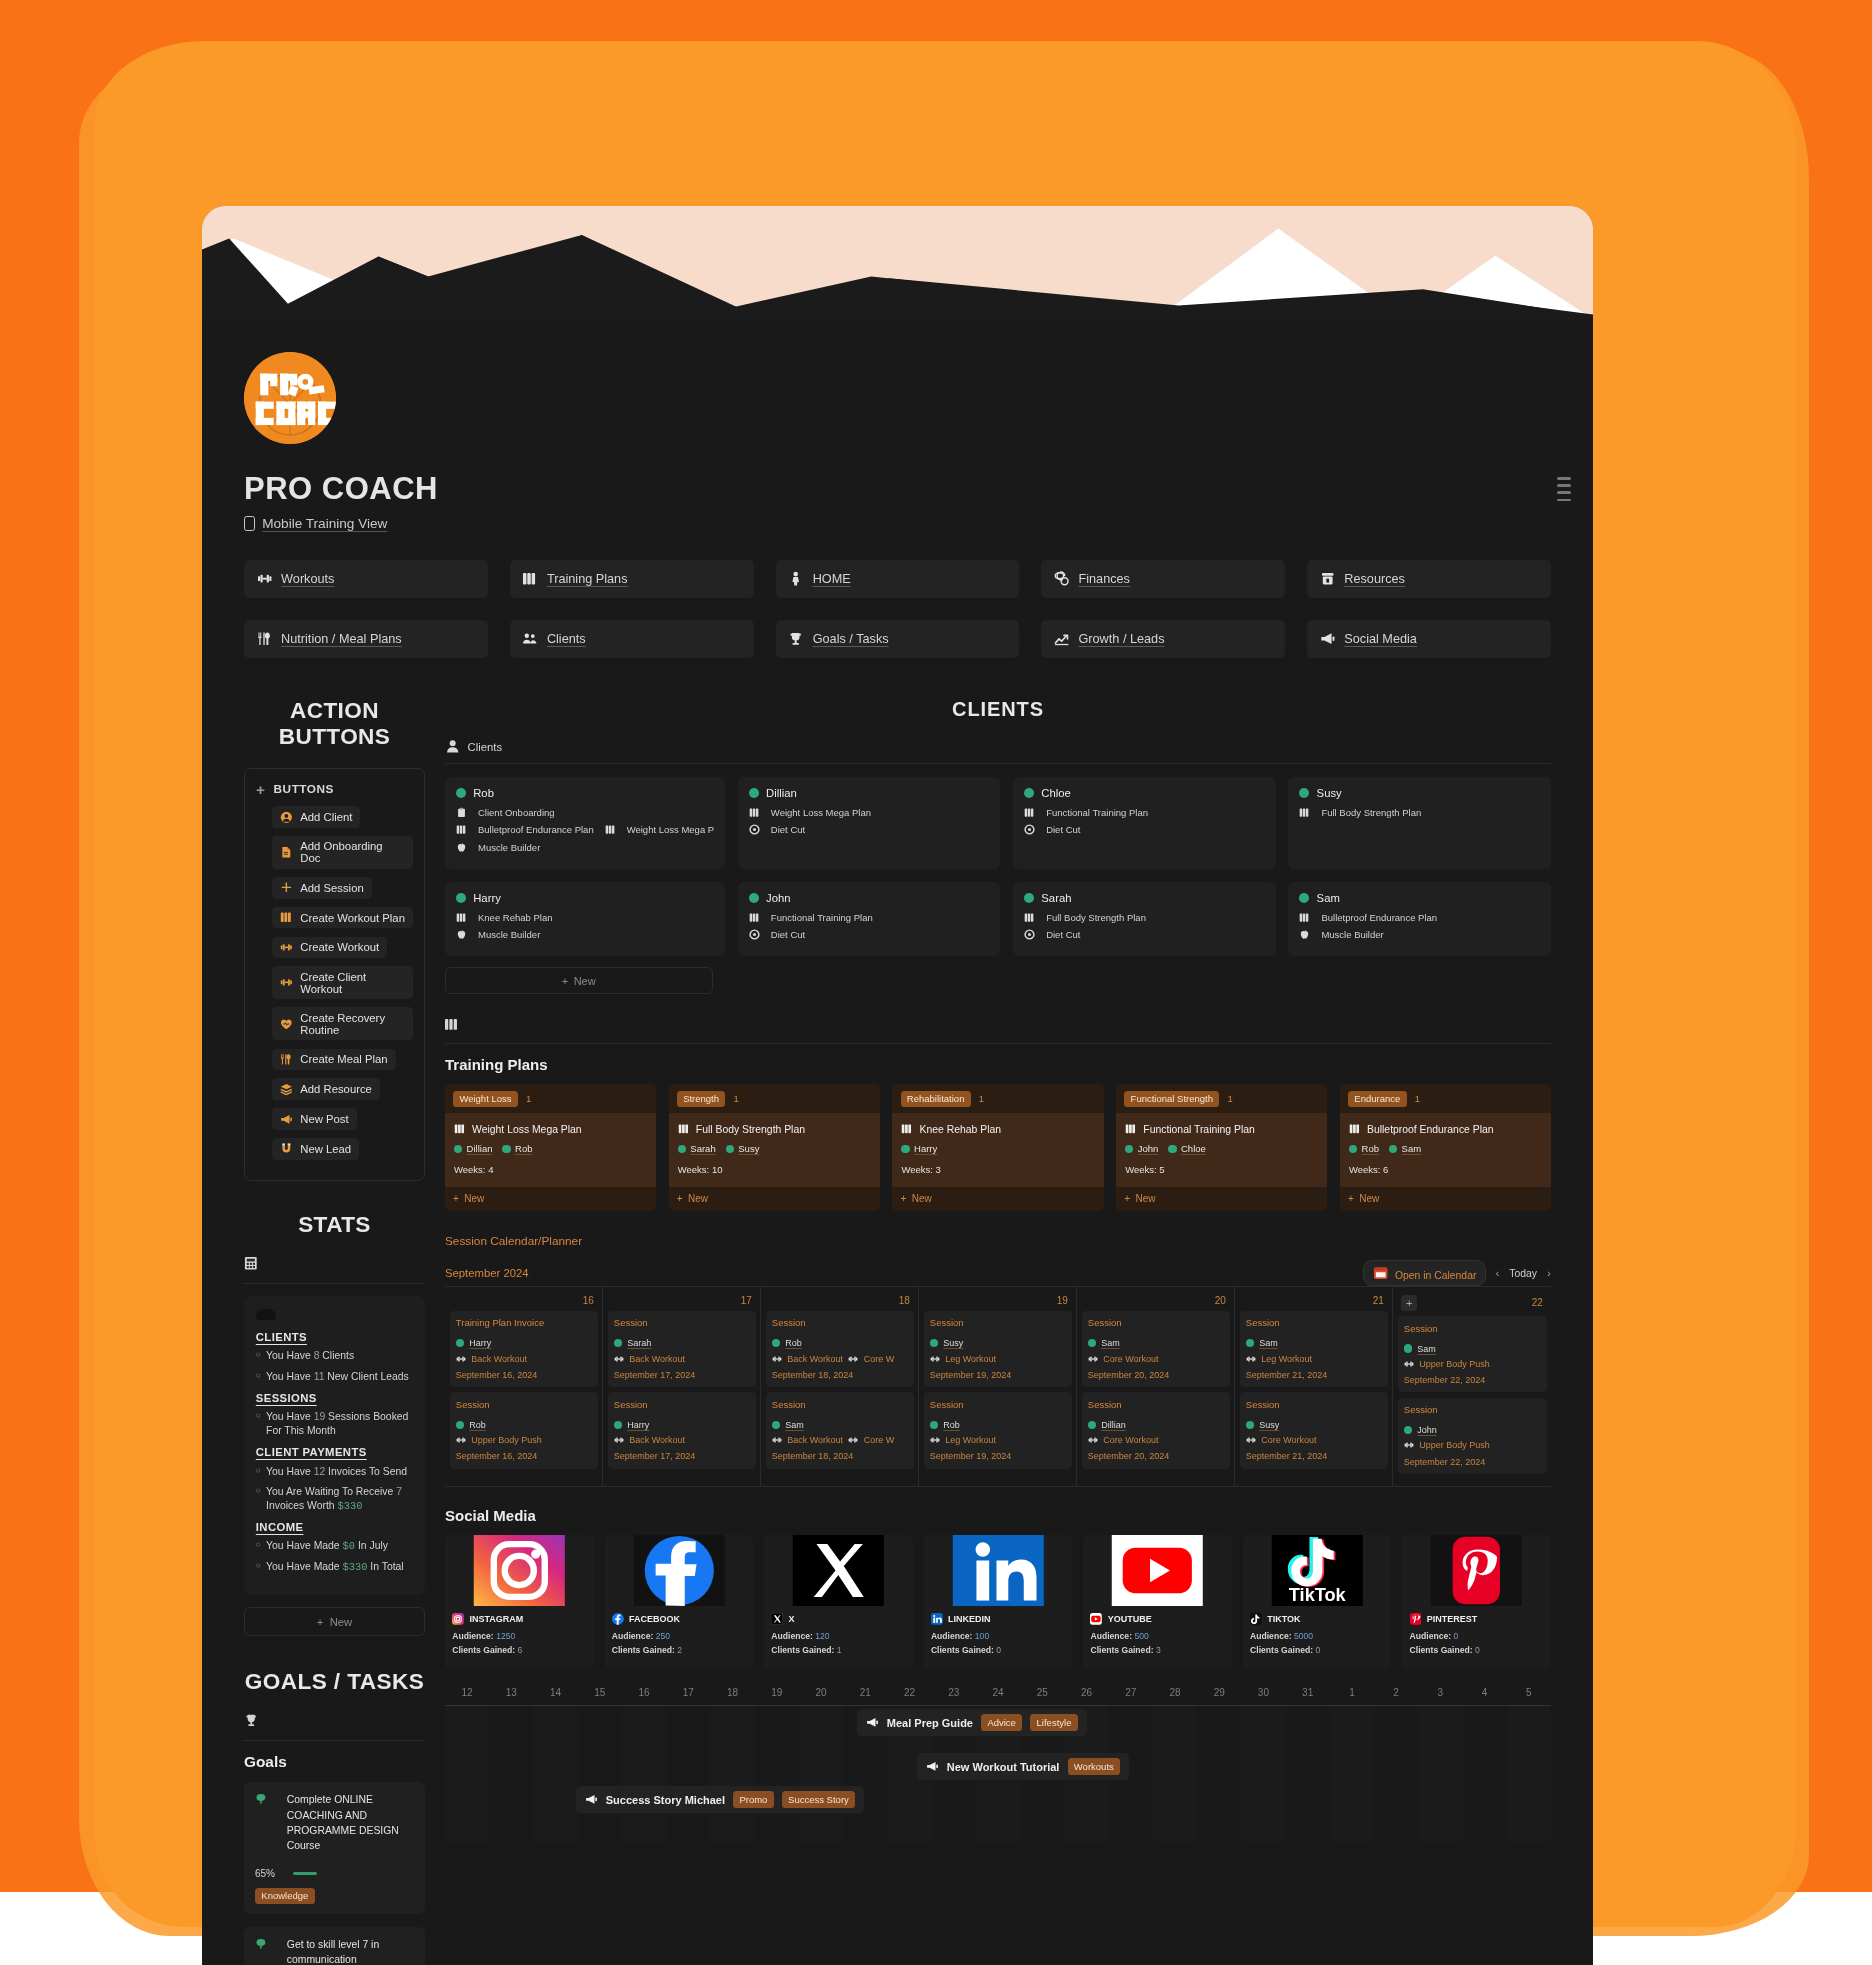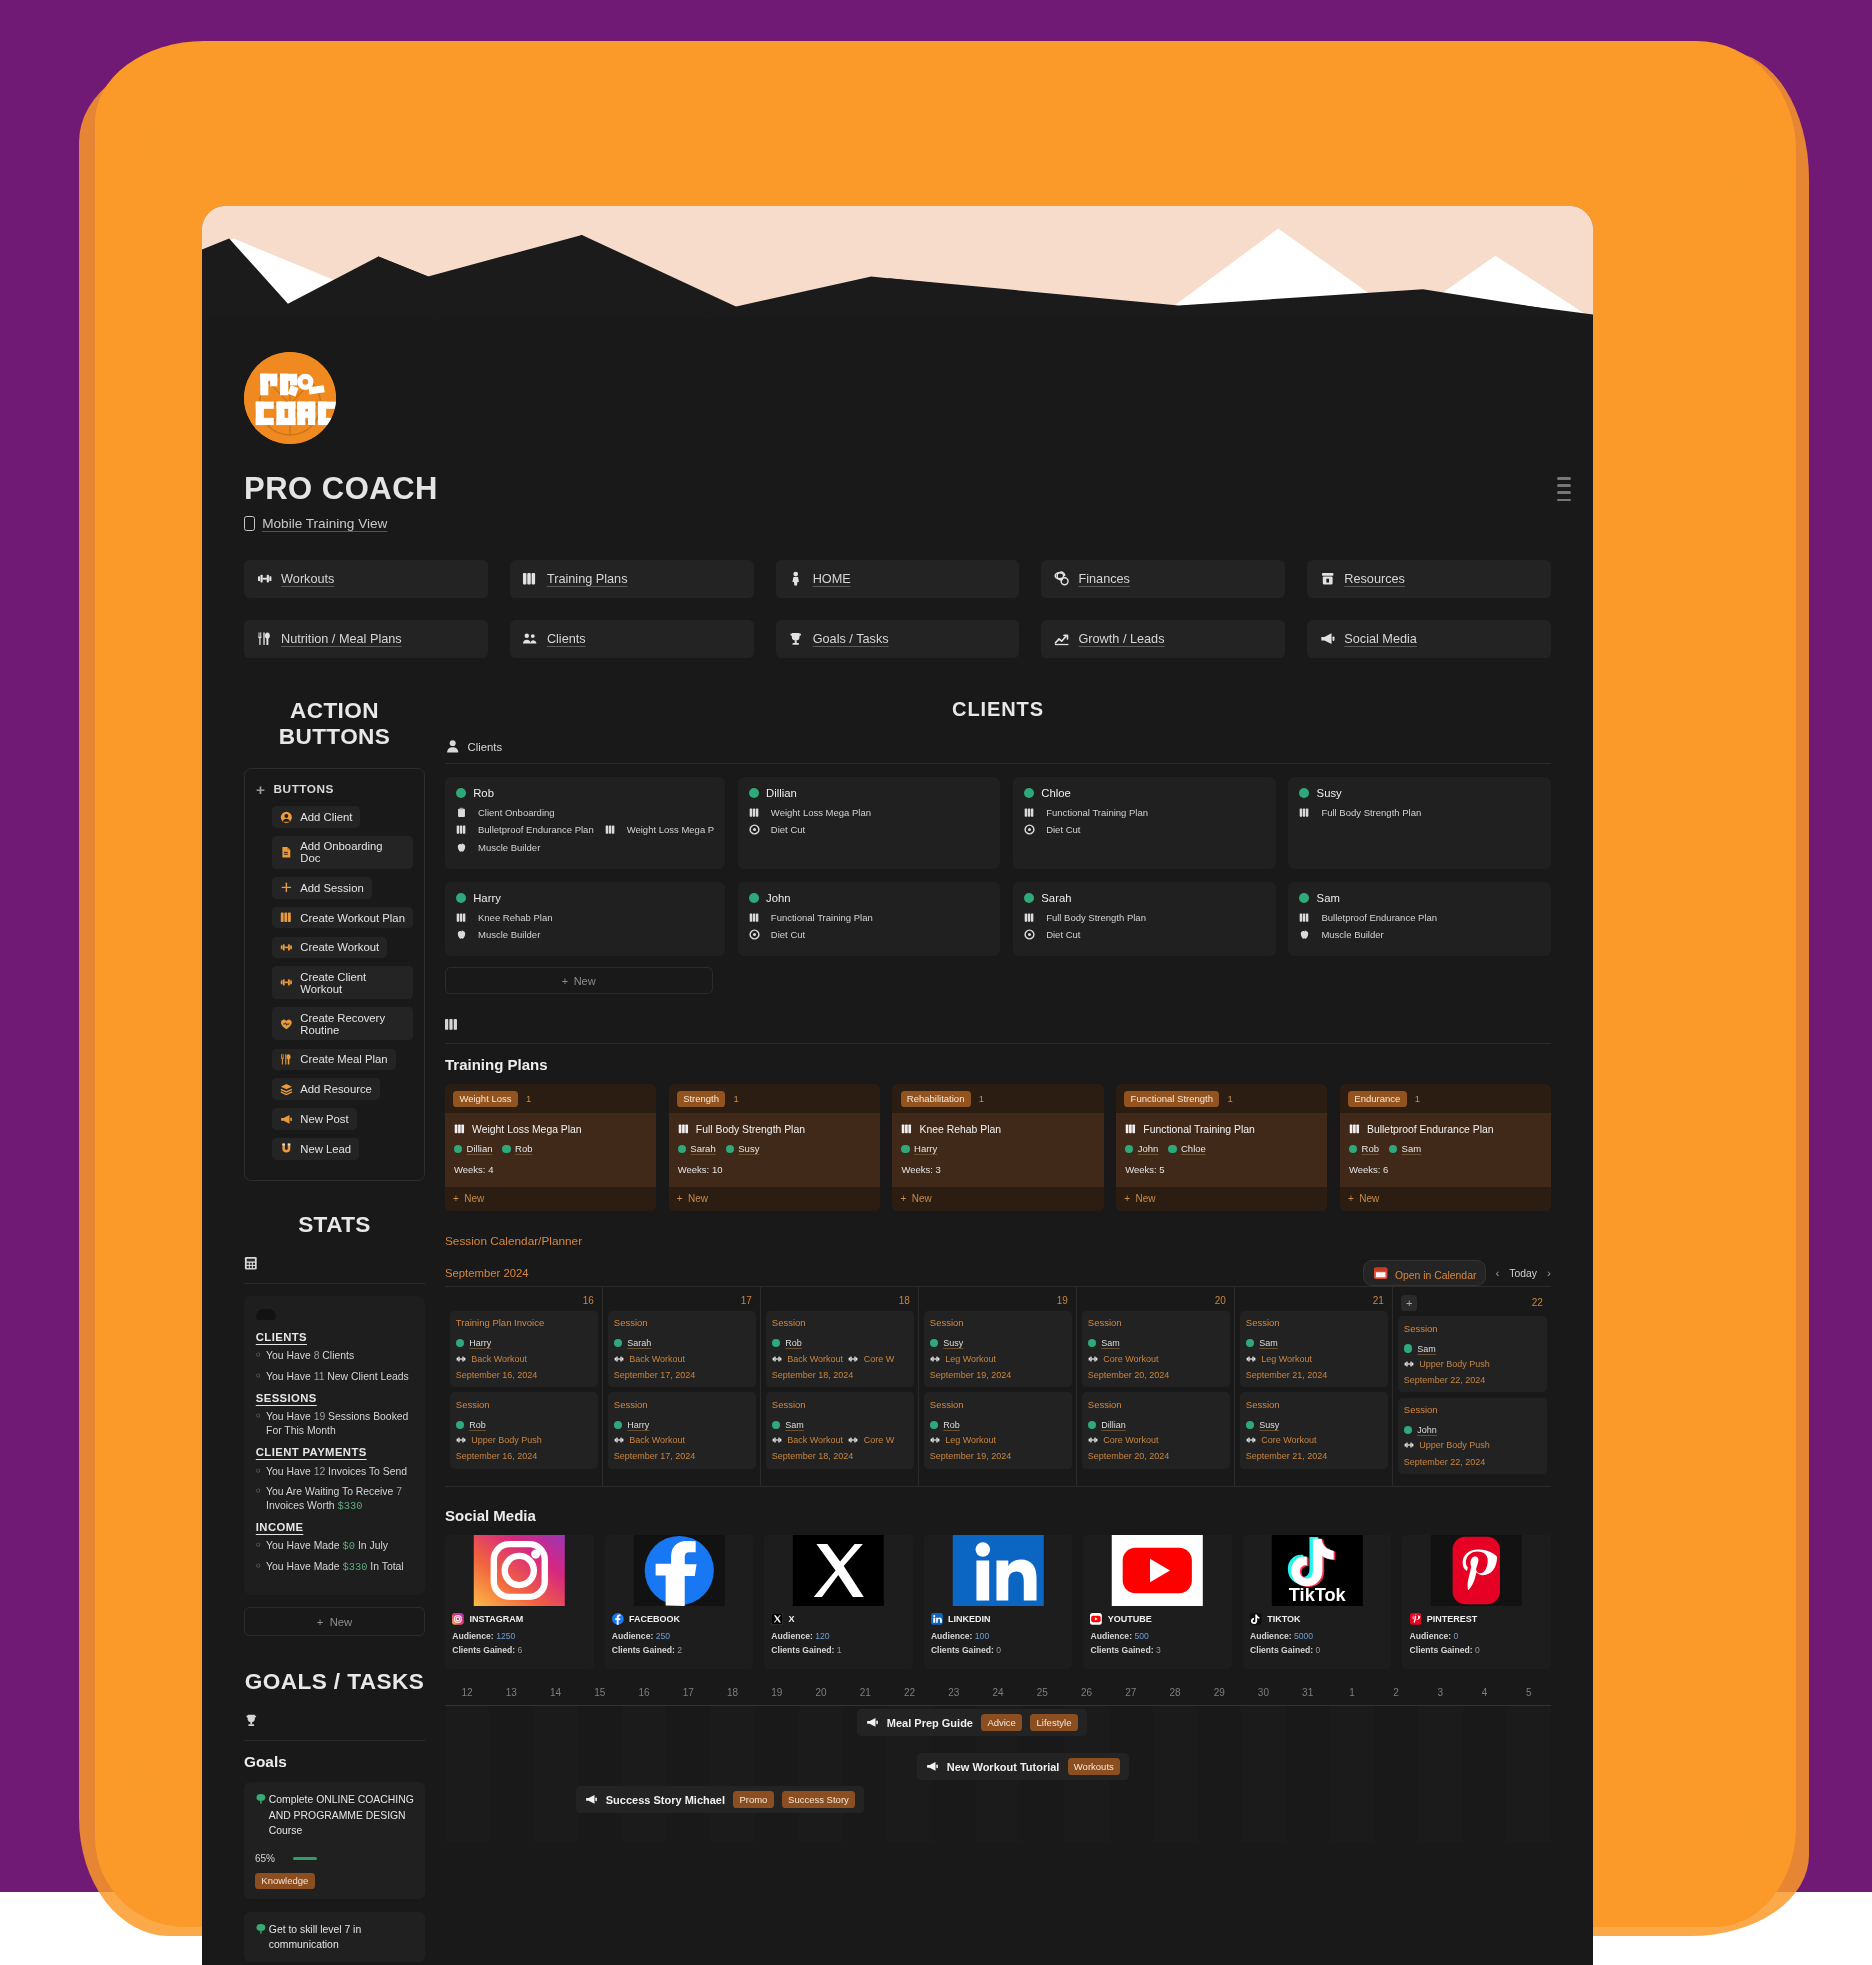--- a/index.html
+++ b/index.html
@@ -2,21 +2,21 @@
 <html style="font-size:14.5px"><head>
 <meta charset="utf-8">
 <style>
   * { box-sizing: border-box; margin: 0; padding: 0; }
   html, body {
     width: 1873px; height: 1966px;
     background: #ffffff;
     font-family: "Liberation Sans", sans-serif;
     overflow: hidden;
   }
-  #root { position: relative; width: 1873px; height: 1892px; background:#701a75; }
+  #root { position: relative; width: 1873px; height: 1892px; background:#f97316; }
 
   
   .paint {
     position: absolute;
     left: 95px; top: 41px; width: 1701px; height: 1886px;
     background: #FA9A29;
     border-radius: 109px 100px 81px 90px / 81px 109px 100px 90px;
     filter: blur(0.4px);
   }
   .paint::before {
@@ -117,21 +117,21 @@
   .money { color:#5fa97f;font-family:Liberation Mono, monospace; }
   .newbar {
     margin-top:12.7px; border:0.9px solid #2c2c2c; border-radius:5.4px; height:29px;
     display:flex; align-items:center; justify-content:center; gap:6.3px;
     font-size:11.3px; color:#8e8e8e;
   }
 
   
   .goals-title { font-size:15.4px; font-weight:700; color:#EDEDED; margin-bottom:11px; }
   .goalcard { background:#202020; border-radius:6.3px; padding:10px 11px; margin-bottom:12.7px; }
-  .goal-row { display:flex; gap:2px; align-items:flex-start; }
+  .goal-row { display:flex; gap:20px; align-items:flex-start; }
   .goal-txt { font-size:10.4px; color:#E4E4E4; line-height:1.45; }
   .goal-pct { display:flex; align-items:center; gap:18px; margin-top:15px; }
   .goal-pct span { font-size:10px; color:#D3D3D3; }
   .bar { height:2.7px; background:#2f9e6a; border-radius:1.8px; }
   .tags { display:flex; gap:6.3px; margin-top:9px; flex-wrap:wrap; }
   .tag { background:#8a4e20; color:#F3E3D6; font-size:9.5px; padding:2.7px 6.3px; border-radius:3.6px; }
 
   
   .sub-head { display:flex; align-items:center; gap:7.2px; font-size:11.3px; color:#D6D6D6; }
   .grid-clients { display:grid; grid-template-columns: repeat(4,1fr); gap:12.7px; margin-top:12.7px; }

